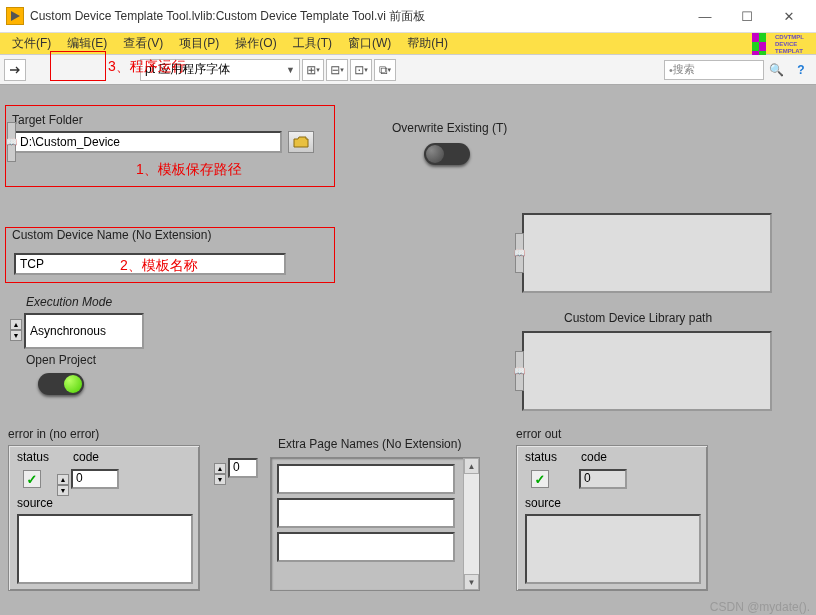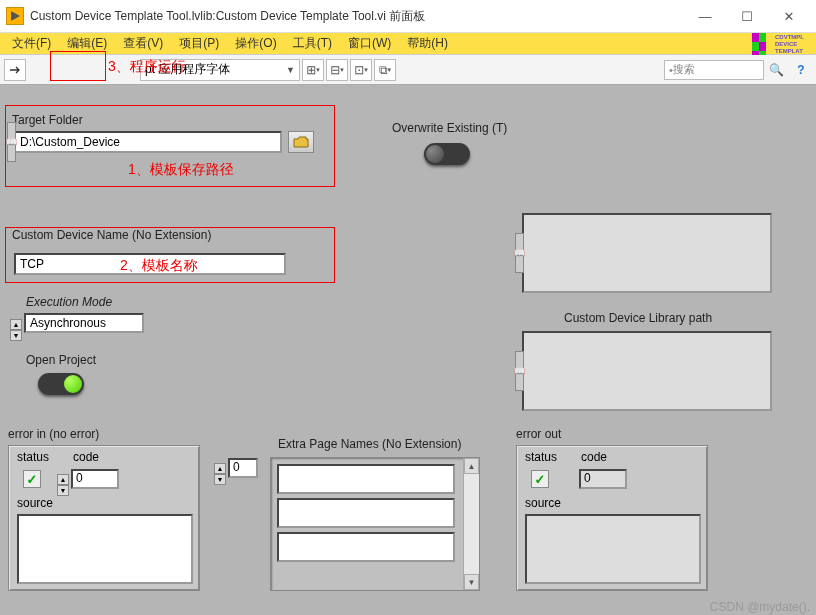--- a/index.html
+++ b/index.html
@@ -52,21 +52,21 @@
 
   .spin { display:inline-flex; flex-direction:column; width:12px; height:22px;}
   .spin div{flex:1; background:#ddd; border:1px solid #888; font-size:7px; display:flex; align-items:center; justify-content:center;}
   .num-box { display:inline-block; background:#fff; border:2px inset #999; height:20px; width:48px; font-size:12px; padding:0 3px;}
   .check-green { width:18px; height:18px; background:#eee; border:1px solid #888; display:flex; align-items:center; justify-content:center; color:#0a0; font-weight:bold; font-size:13px;}
   .scrollbar-v { position:absolute; right:0; top:0; bottom:0; width:16px; background:#e8e8e8; border-left:1px solid #aaa;}
   .scrollbar-v .arr { height:16px; background:#ddd; border:1px solid #aaa; font-size:8px; display:flex; align-items:center; justify-content:center; color:#555;}
 
   .watermark { position:absolute; right:6px; bottom:4px; font-size:12px; color:#9a9a9a;}
 
-  .enum-box { background:#fff; border:2px inset #999; height:20px; padding:1px 4px; font-size:12px; display:flex; align-items:center;}
+  .enum-box { background:#fff; border:2px inset #999; height:36px; padding:1px 4px; font-size:12px; display:flex; align-items:center;}
 </style>
 </head>
 <body>
 
 <div class="titlebar">
   <div class="app-icon">
     <svg width="12" height="12" viewBox="0 0 12 12">
         <polygon points="2,1 11,6 2,11" fill="#555"></polygon>
       </svg>
   </div>
@@ -138,21 +138,21 @@
   <div style="position:absolute; left:14px; top:46px; width:268px;" class="path-input">
     <div class="side-tab">📖</div>
     <span>D:\Custom_Device</span>
   </div>
   <div class="browse-btn" style="position:absolute; left:288px; top:46px;">
     <svg width="16" height="12" viewBox="0 0 16 12">
         <path d="M1 3 L5 3 L6 1 L13 1 L13 3 L15 3 L15 11 L1 11 Z" fill="#e8c040" stroke="#8a6b10"></path>
       </svg>
   </div>
   <div class="red-box" style="left:5px; top:20px; width:330px; height:82px;"></div>
-  <div class="red-annot" style="left:128px; top:76px;">1、模板保存路径</div>
+  <div class="red-annot" style="left:136px; top:76px;">1、模板保存路径</div>
 
   <div style="position:absolute; left:12px; top:143px;" class="group-label">Custom Device Name (No Extension)</div>
   <div style="position:absolute; left:14px; top:168px; width:272px; position:absolute;" class="path-input">
     <span>TCP</span>
   </div>
   <div class="red-box" style="left:5px; top:142px; width:330px; height:56px;"></div>
   <div class="red-annot" style="left:120px; top:172px;">2、模板名称</div>
 
   <div style="position:absolute; left:26px; top:210px;font-style:italic;" class="group-label">Execution Mode</div>
   <div style="position:absolute; left:10px; top:228px;">

